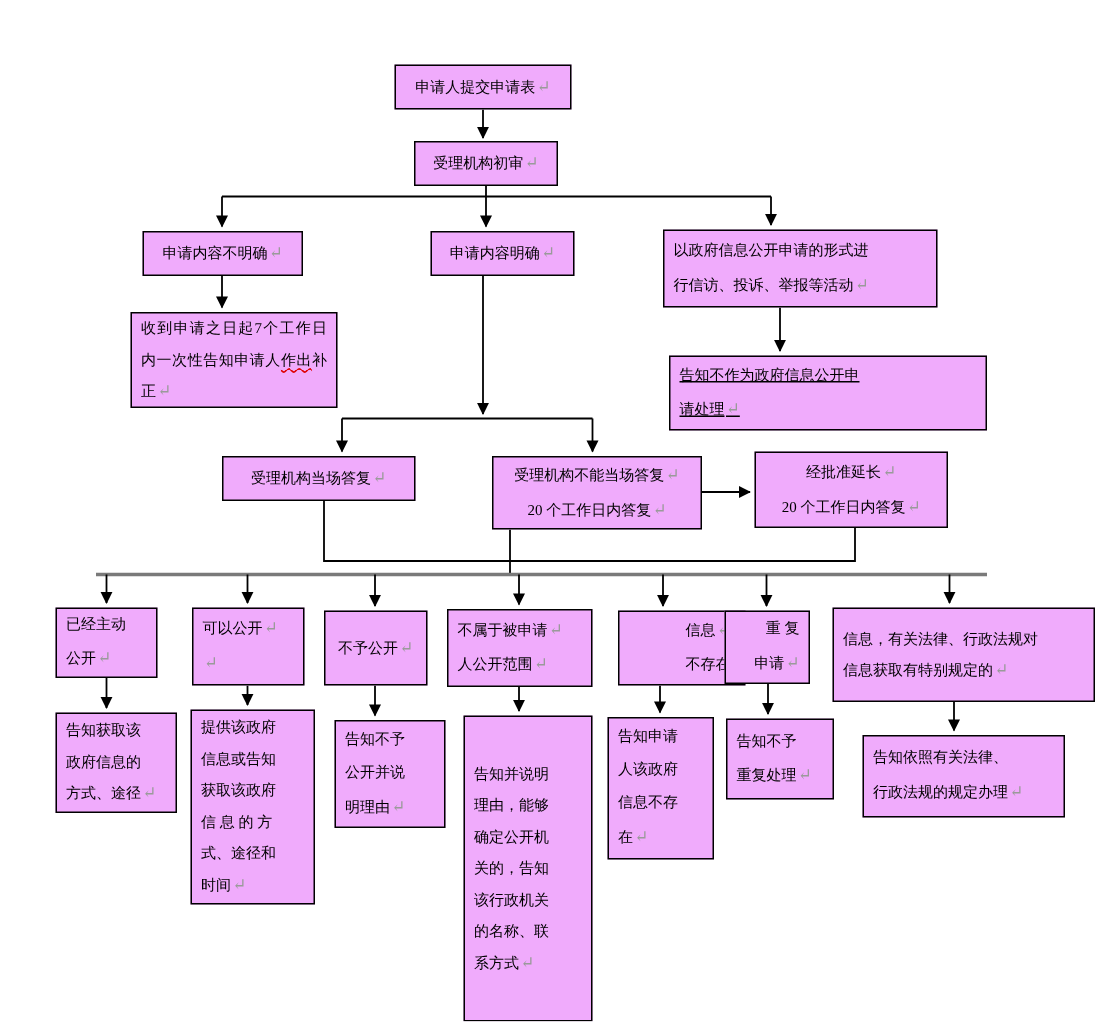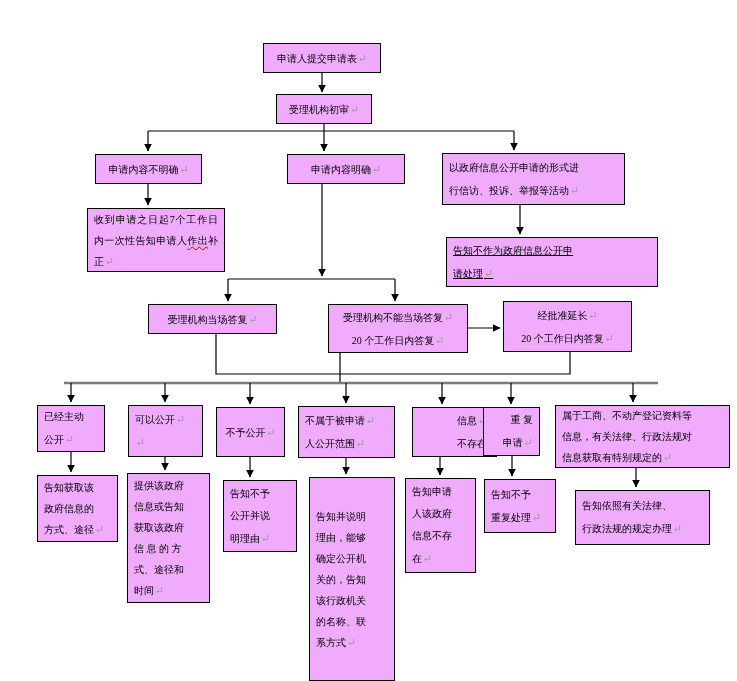--- a/index.html
+++ b/index.html
@@ -13,21 +13,21 @@
   .lh21 .line{line-height:21px;}
   .center{text-align:center;}
   .pe::after{content:"↵";color:#9a9a9a;font-size:11px;margin-left:1px;}
   .flow{line-height:21px;text-align:justify;}
   .typo{text-decoration:underline;text-decoration-style:wavy;text-decoration-color:#e00000;
         text-decoration-thickness:1px;text-underline-offset:2px;}
   
   .p-b1{left:263px;top:43px;width:118px;height:30px;}
   .p-b2{left:276px;top:94px;width:96px;height:30px;}
   .p-b3{left:95px;top:154px;width:107px;height:30px;align-items:center;}
-  .p-b4{left:287px;top:154px;width:118px;height:30px;}
+  .p-b4{left:287px;top:154px;width:96px;height:30px;}
   .p-b5{left:442px;top:153px;width:183px;height:52px;}
   .p-b6{left:87px;top:208px;width:138px;height:64px;}
   .p-b7{left:446px;top:237px;width:212px;height:50px;text-decoration:underline;}
   .p-b8{left:148px;top:304px;width:129px;height:30px;}
   .p-b9{left:328px;top:304px;width:140px;height:49px;}
   .p-b10{left:503px;top:301px;width:129px;height:51px;}
   .p-c1{left:37px;top:405px;width:68px;height:47px;}
   .p-c2{left:128px;top:405px;width:75px;height:52px;}
   .p-c3{left:216px;top:407px;width:69px;height:50px;}
   .p-c4{left:298px;top:406px;width:97px;height:52px;}
@@ -153,21 +153,20 @@
     <div class="line pe">信息</div>
     <div class="line pe">不存在</div>
   </div>
 
   <div class="box p-c6">
     <div class="line">重 复</div>
     <div class="line pe">申请</div>
   </div>
 
   <div class="box p-c7 lh21">
-    <div class="line">属于工商、不动产登记资料等</div>
     <div class="line">信息，有关法律、行政法规对</div>
     <div class="line pe">信息获取有特别规定的</div>
   </div>
 
   <div class="box p-o1 lh21">
     <div class="line">告知获取该</div>
     <div class="line">政府信息的</div>
     <div class="line pe">方式、途径</div>
   </div>
 

